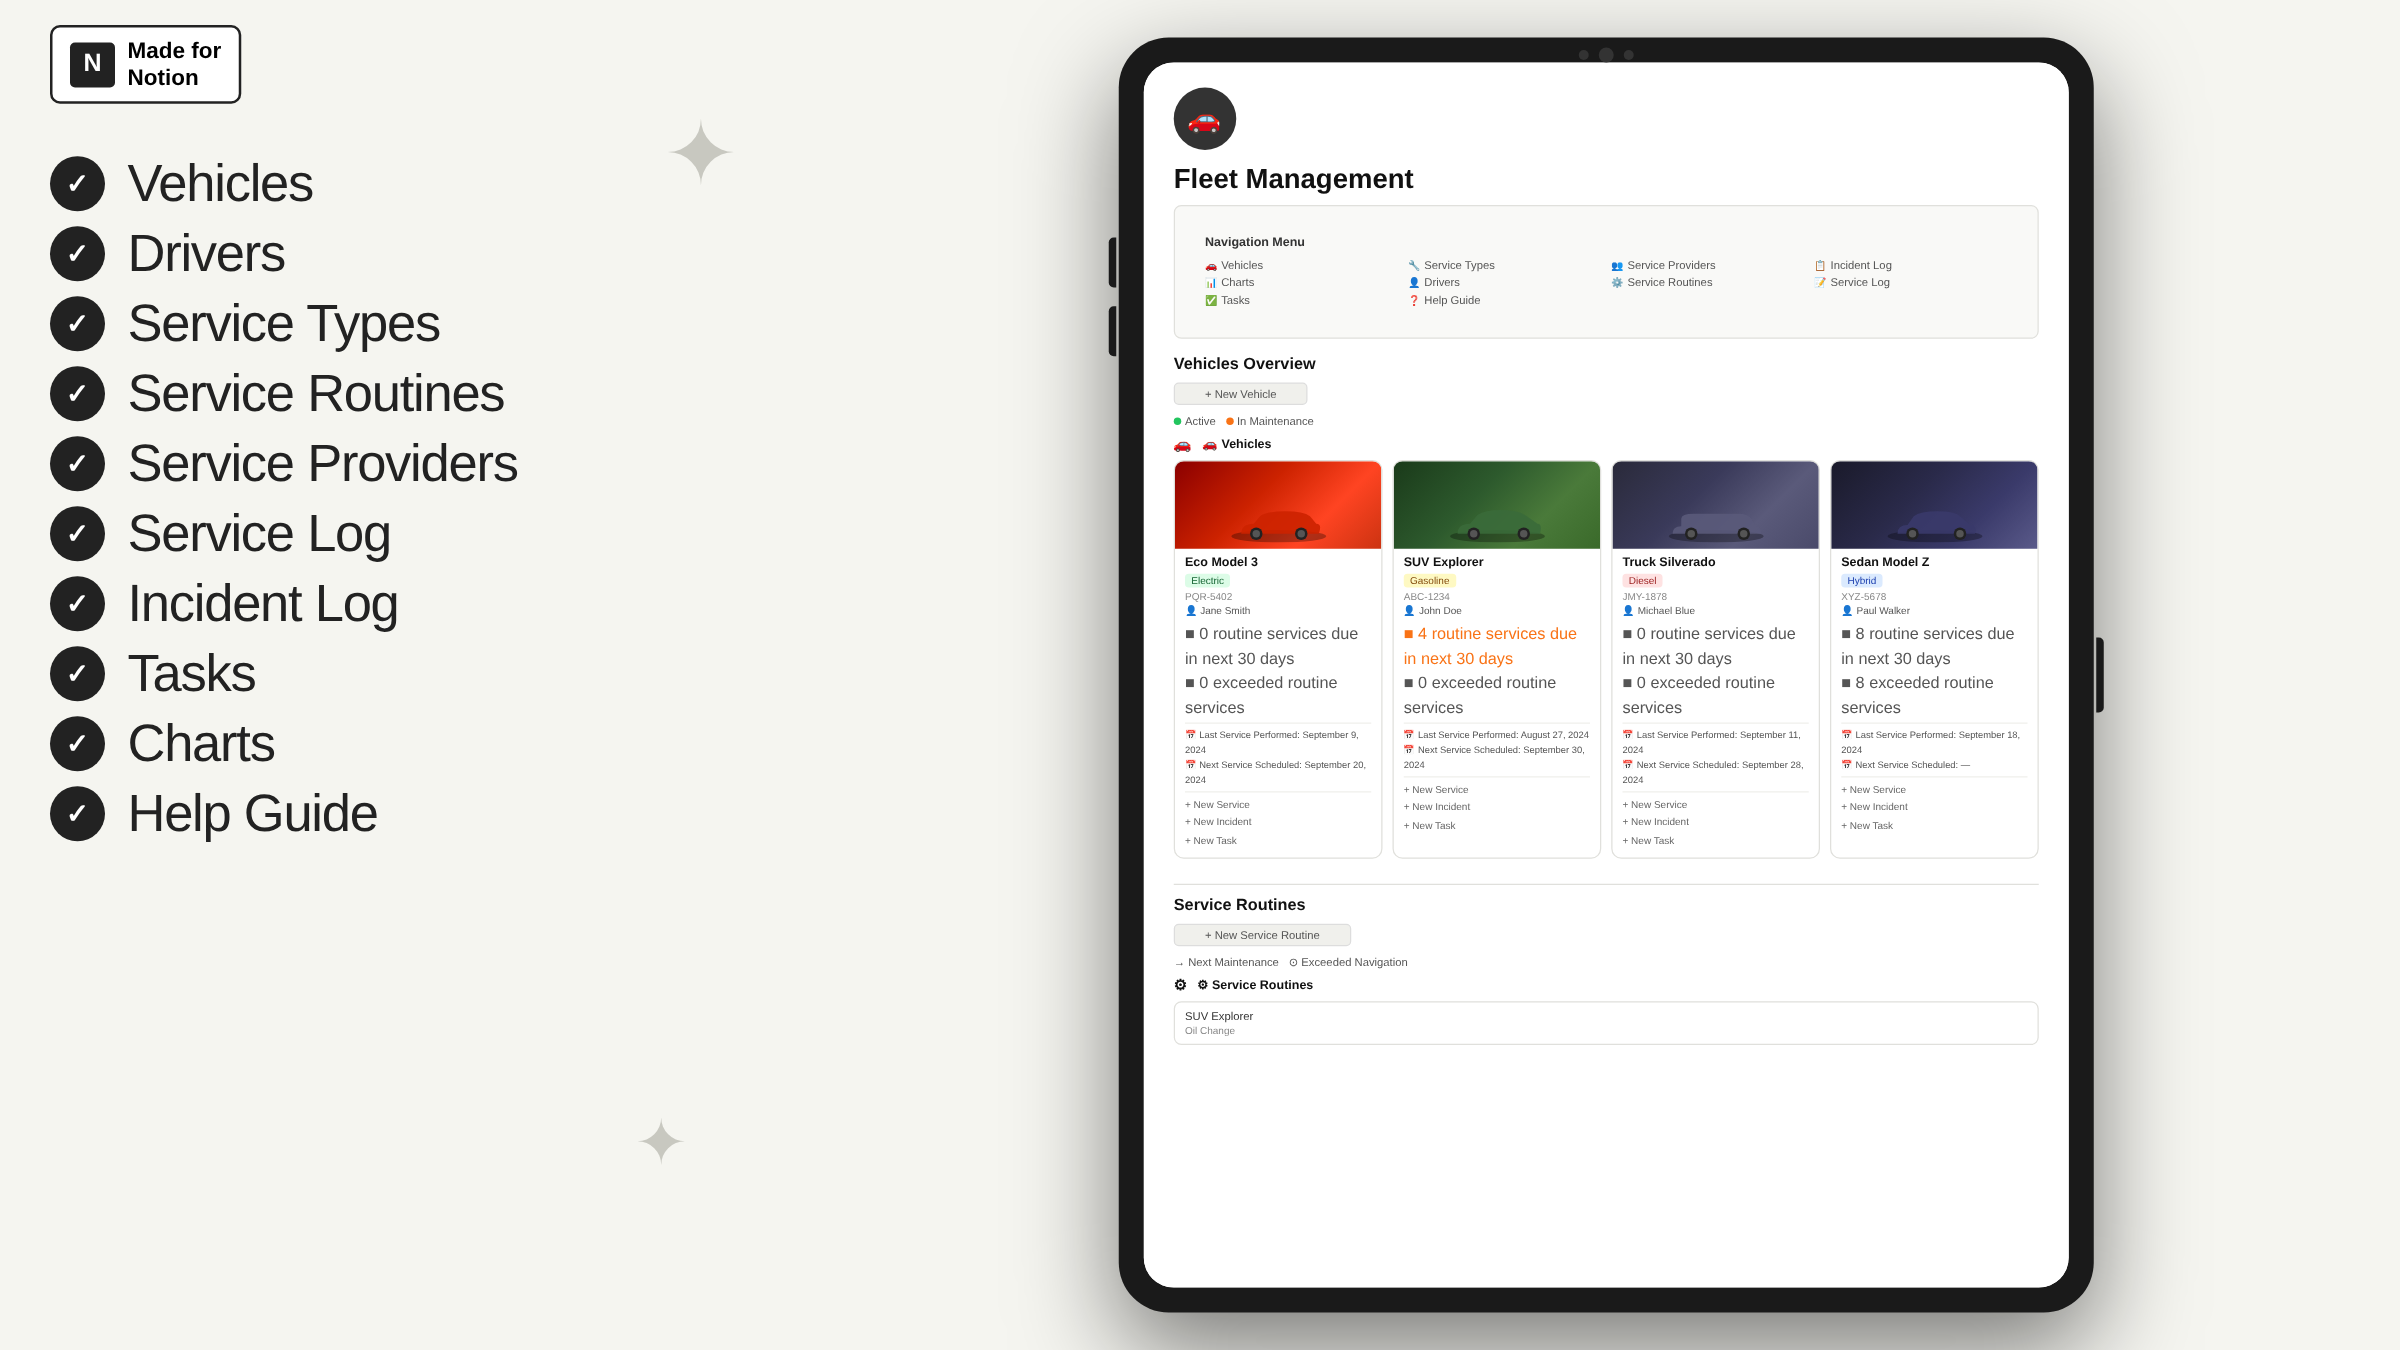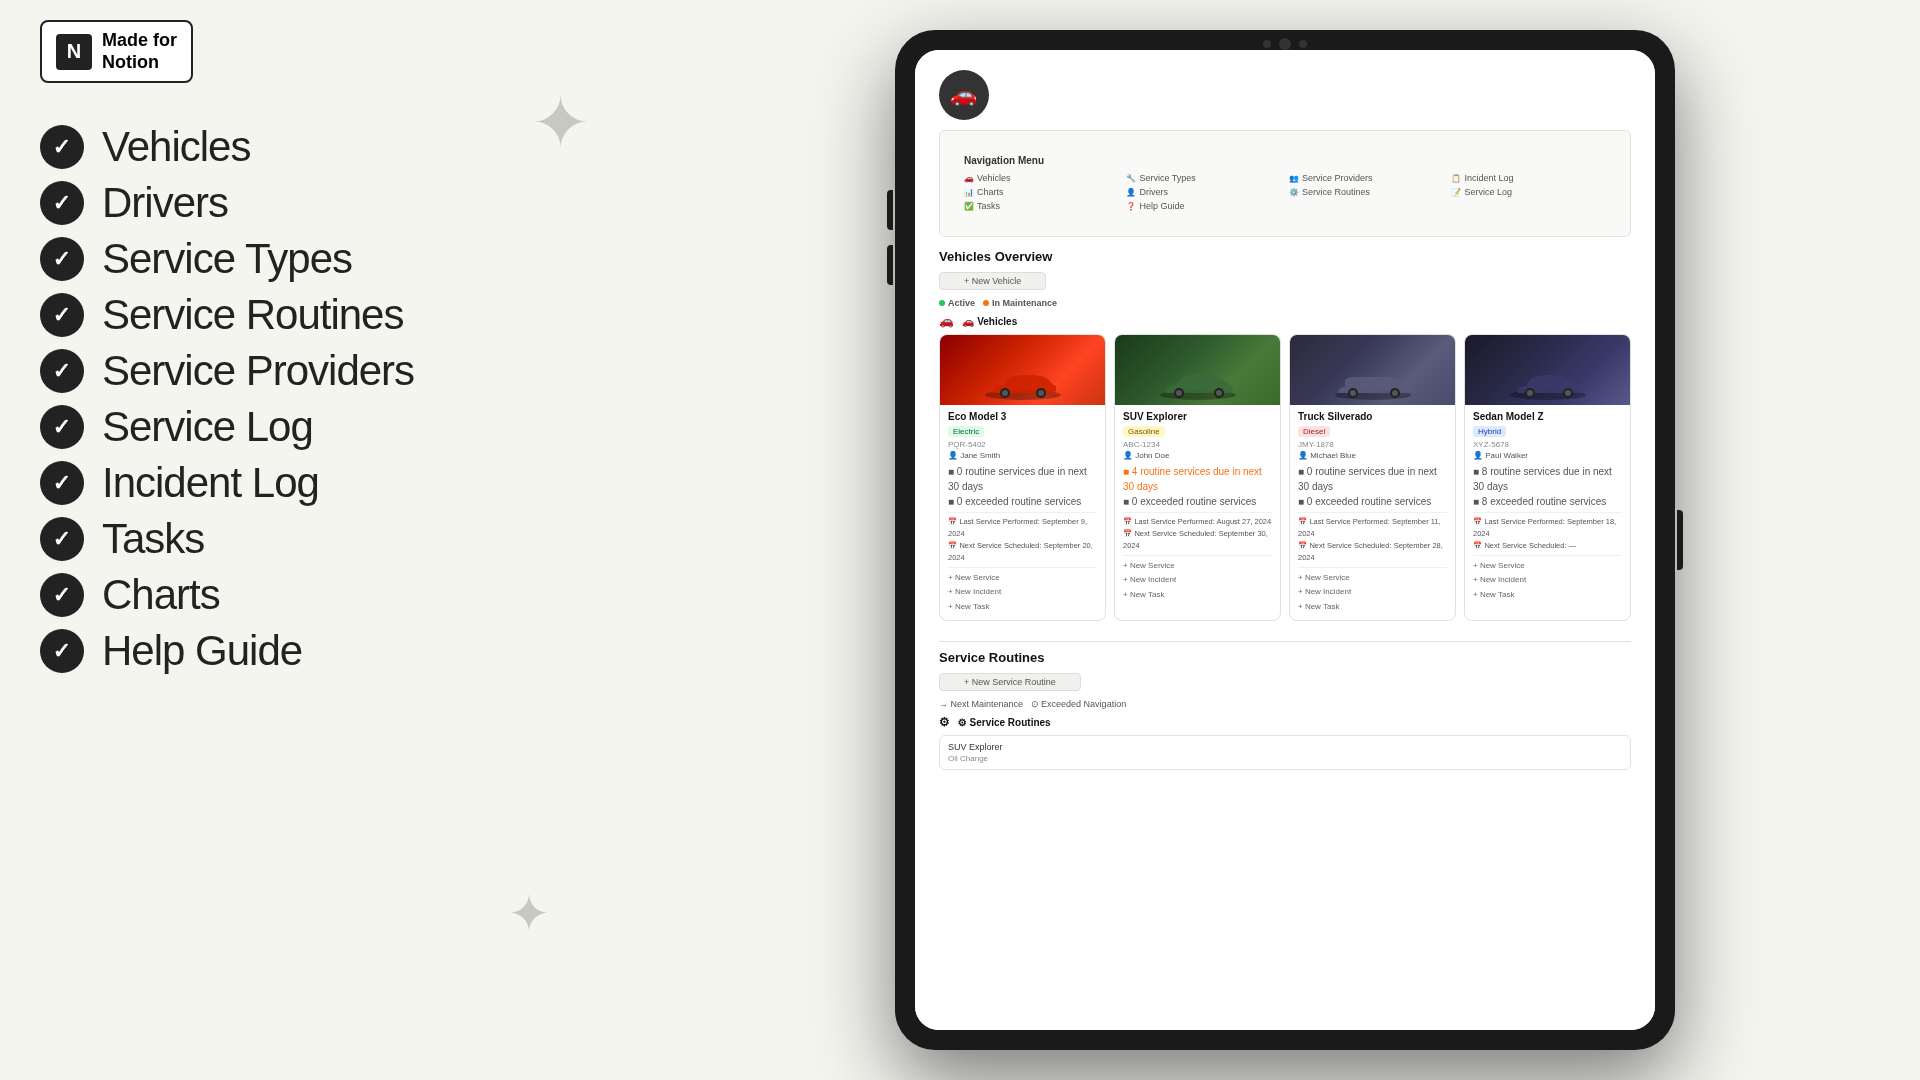--- a/index.html
+++ b/index.html
@@ -252,21 +252,20 @@
       display: flex;
       gap: 8px;
       margin-bottom: 6px;
       font-size: 9px;
       color: #555;
     }
     .filter-tag {
       display: flex;
       align-items: center;
       gap: 3px;
-      font-weight: bold;
     }
     .status-dot-green {
       width: 6px; height: 6px;
       background: #22c55e;
       border-radius: 50%;
     }
     .status-dot-orange {
       width: 6px; height: 6px;
       background: #f97316;
       border-radius: 50%;
@@ -355,21 +354,21 @@
       font-size: 8px;
       color: #888;
       margin-bottom: 2px;
     }
     .vehicle-driver {
       font-size: 8px;
       color: #555;
       margin-bottom: 4px;
     }
     .vehicle-alerts {
-      font-size: 10px;
+      font-size: 13px;
       color: #555;
       line-height: 1.5;
     }
     .alert-orange { color: #f97316; }
     .vehicle-dates {
       font-size: 7.5px;
       color: #555;
       line-height: 1.6;
       margin-top: 3px;
       border-top: 1px solid #f0f0ec;
@@ -553,20 +552,21 @@
     <div class="tablet-side-right"></div>
     <div class="tablet-side-left-top"></div>
     <div class="tablet-side-left-mid"></div>
 
     <div class="tablet-screen">
       <div class="notion-content">
 
         <div class="notion-header">
           <div class="notion-app-icon">🚗</div>
         </div>
+        <div class="notion-page-title">Fleet Management</div>
 
         <div class="notion-nav">
           <div class="nav-title">Navigation Menu</div>
           <div class="nav-grid" id="nav-grid">
           <div class="nav-item">
                 <span class="nav-item-icon">🚗</span>
                 <span>Vehicles</span>
               </div>
               <div class="nav-item">
                 <span class="nav-item-icon">🔧</span>

